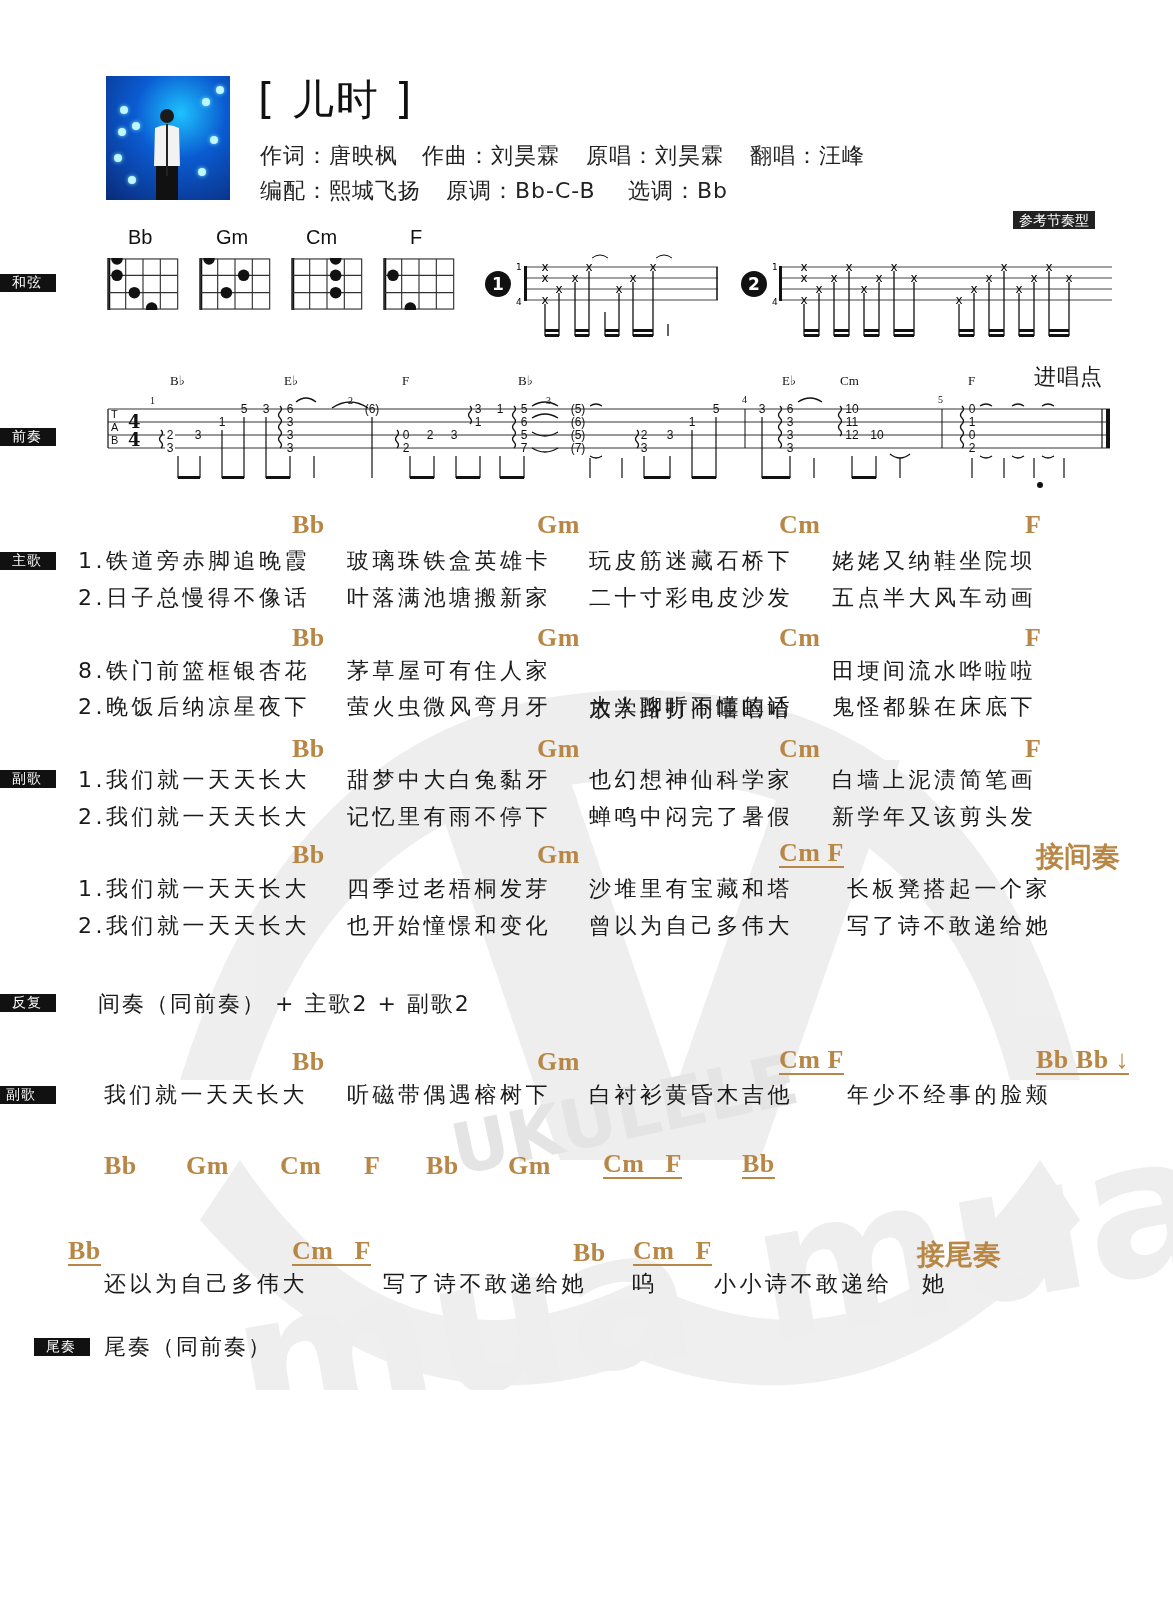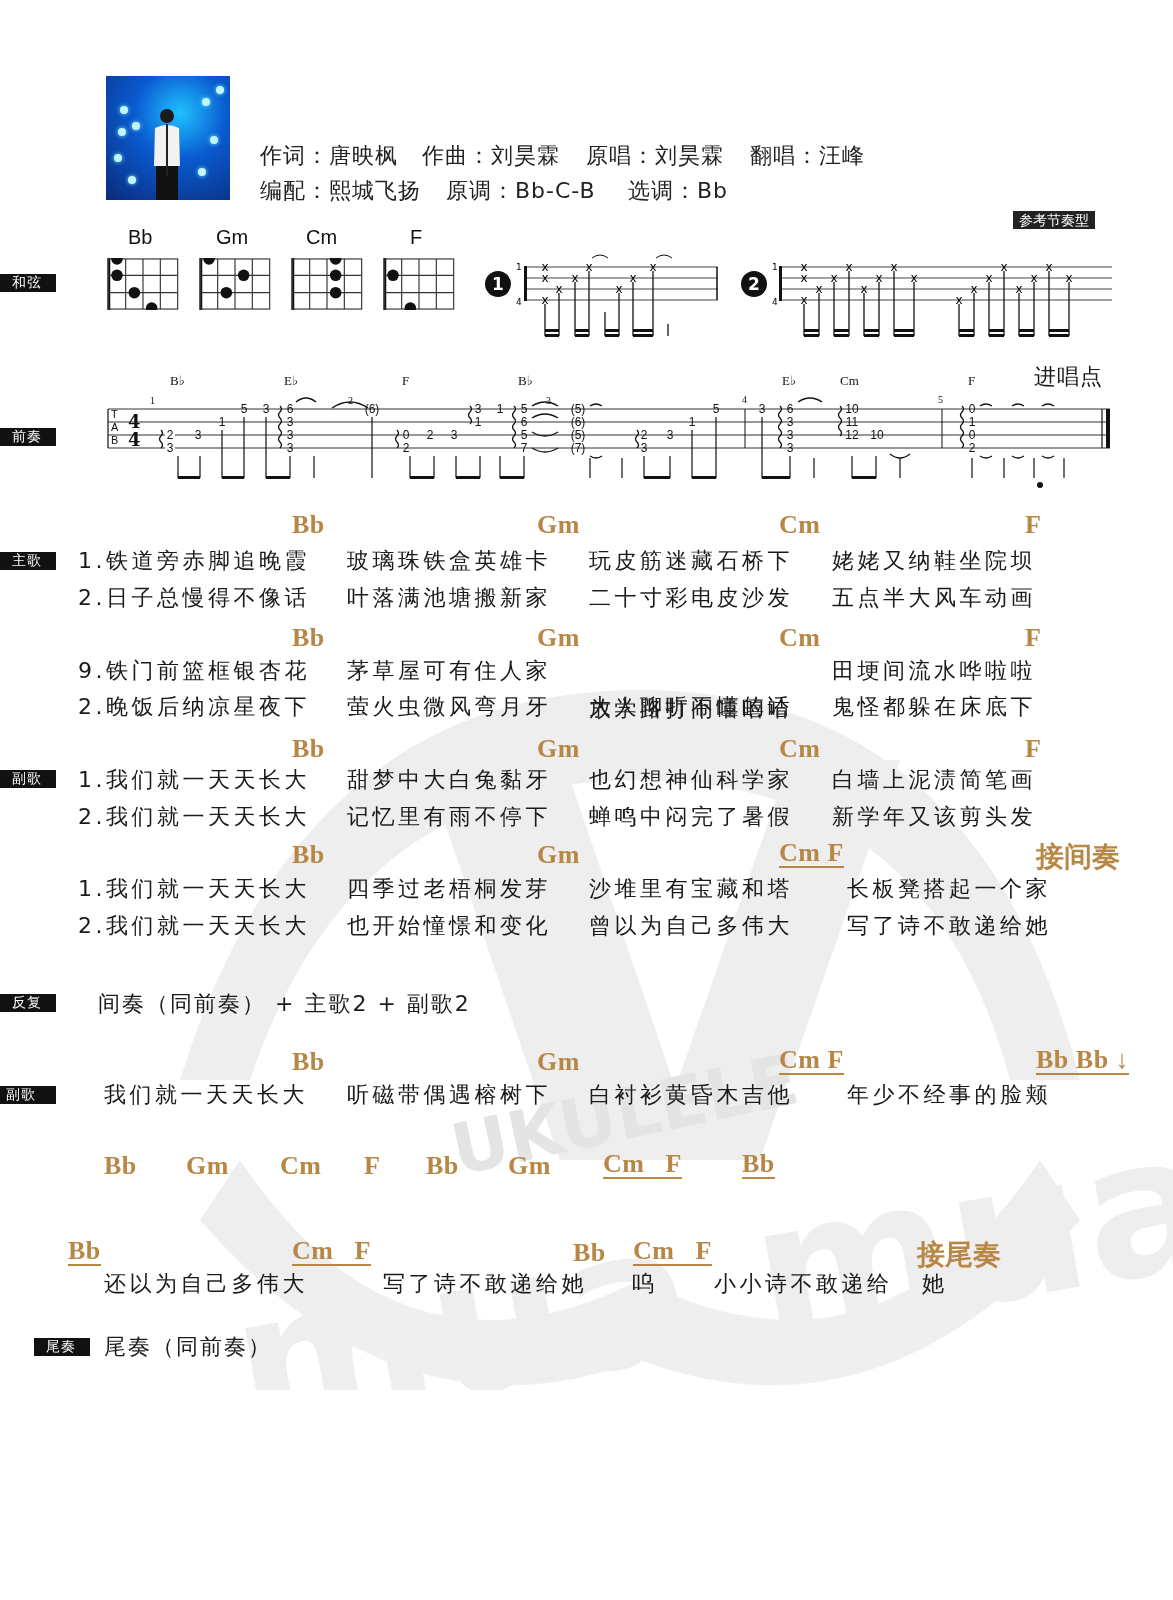--- a/index.html
+++ b/index.html
@@ -61,20 +61,21 @@
     <span class="dot" style="left:92px;top:92px"></span>
     <span class="dot" style="left:110px;top:10px"></span>
     <svg class="person" viewBox="0 0 34 94">
       <circle cx="17" cy="10" r="7" fill="#1a1a1a"></circle>
       <path d="M5 22 Q 17 16 29 22 L 30 60 L 4 60 Z" fill="#f2f2f2"></path>
       <rect x="6" y="60" width="22" height="34" fill="#111"></rect>
       <line x1="17" y1="18" x2="17" y2="70" stroke="#222" stroke-width="2"></line>
     </svg>
   </div>
 
+  <div class="abs title">[ 儿时 ]</div>
 
   <div class="abs meta" style="left:260px;top:141px;">作词：唐映枫</div>
   <div class="abs meta" style="left:422px;top:141px;">作曲：刘昊霖</div>
   <div class="abs meta" style="left:586px;top:141px;">原唱：刘昊霖</div>
   <div class="abs meta" style="left:750px;top:141px;">翻唱：汪峰</div>
 
   <div class="abs meta" style="left:260px;top:176px;">编配：熙城飞扬</div>
   <div class="abs meta" style="left:446px;top:176px;">原调：Bb-C-B</div>
   <div class="abs meta" style="left:628px;top:176px;">选调：Bb</div>
 
@@ -451,21 +452,21 @@
   <div class="lyric" style="left:78px;top:583px;">2.日子总慢得不像话</div>
   <div class="lyric" style="left:347px;top:583px;">叶落满池塘搬新家</div>
   <div class="lyric" style="left:589px;top:583px;">二十寸彩电皮沙发</div>
   <div class="lyric" style="left:832px;top:583px;">五点半大风车动画</div>
 
   <div class="chord" style="left:292px;top:623px;">Bb</div>
   <div class="chord" style="left:537px;top:623px;">Gm</div>
   <div class="chord" style="left:779px;top:623px;">Cm</div>
   <div class="chord" style="left:1025px;top:623px;">F</div>
 
-  <div class="lyric" style="left:78px;top:656px;">9.铁门前篮框银杏花</div>
+  <div class="lyric" style="left:78px;top:656px;">8.铁门前篮框银杏花</div>
   <div class="lyric" style="left:347px;top:656px;">茅草屋可有住人家</div>
   <div class="lyric" style="left:589px;top:694px;">放学路打闹嘻嘻哈</div>
   <div class="lyric" style="left:832px;top:656px;">田埂间流水哗啦啦</div>
 
   <div class="lyric" style="left:78px;top:692px;">2.晚饭后纳凉星夜下</div>
   <div class="lyric" style="left:347px;top:692px;">萤火虫微风弯月牙</div>
   <div class="lyric" style="left:589px;top:692px;">大人聊听不懂的话</div>
   <div class="lyric" style="left:832px;top:692px;">鬼怪都躲在床底下</div>
 
   <div class="tag tag-left" style="top:770px;">副歌</div>

